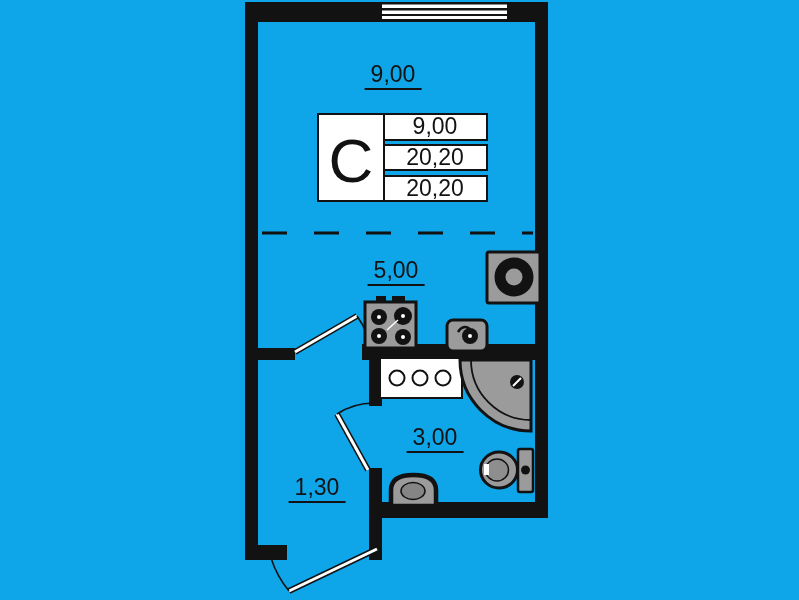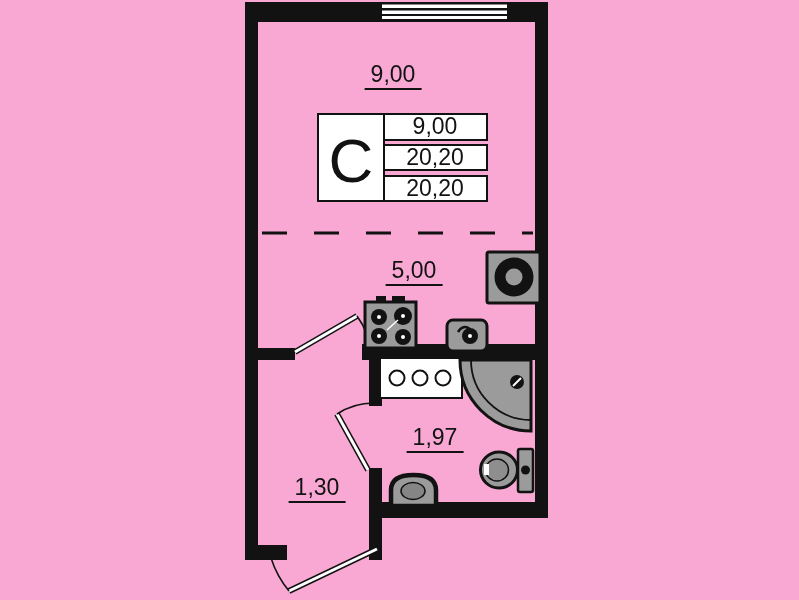--- a/index.html
+++ b/index.html
@@ -1,17 +1,17 @@
 <!DOCTYPE html>
 <html><head>
 <meta charset="utf-8">
 <style>
   html,body { margin:0; padding:0; background:#ffffff; }
   .stage {
-    position:relative; width:799px; height:600px; background:#f9a8d4;
+    position:relative; width:799px; height:600px; background:#0ea5e9;
     font-family:"Liberation Sans", sans-serif; overflow:hidden;
   }
   .plan-svg { position:absolute; left:0; top:0; }
   .dim {
     position:absolute; transform:translateX(-50%);
     font-size:23px; color:#121212; line-height:25px;
     border-bottom:2.5px solid #121212; padding:0 6px 1px 6px;
     white-space:nowrap;
   }
   .unit-table { position:absolute; left:317px; top:113px; display:flex; }
@@ -127,23 +127,23 @@
     </g>
 
     <g>
       <path d="M391,506 L391,490 Q391,475 413.5,475 Q436,475 436,490 L436,506 Z" fill="#9b9b9b" stroke="#121212" stroke-width="4.5"></path>
       <ellipse cx="413" cy="491" rx="12" ry="8.5" fill="#858585" stroke="#121212" stroke-width="1.5"></ellipse>
     </g>
   </svg>
 
   <div class="dim" style="left:393px; top:62px;">9,00</div>
 
-  <div class="dim" style="left:396px; top:258px;margin-left:18px;">5,00</div>
+  <div class="dim" style="left:396px; top:258px;">5,00</div>
 
-  <div class="dim" style="left:435px; top:425px;">1,97</div>
+  <div class="dim" style="left:435px; top:425px;">3,00</div>
 
   <div class="dim" style="left:317px; top:475px;">1,30</div>
 
   <div class="unit-table">
     <div class="unit-letter">С</div>
     <div class="unit-rows">
       <div class="unit-row">9,00</div>
       <div class="unit-row">20,20</div>
       <div class="unit-row">20,20</div>
     </div>

